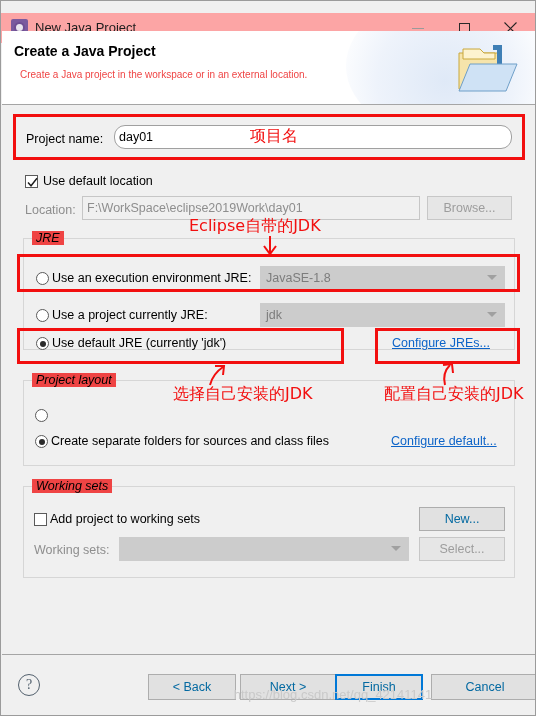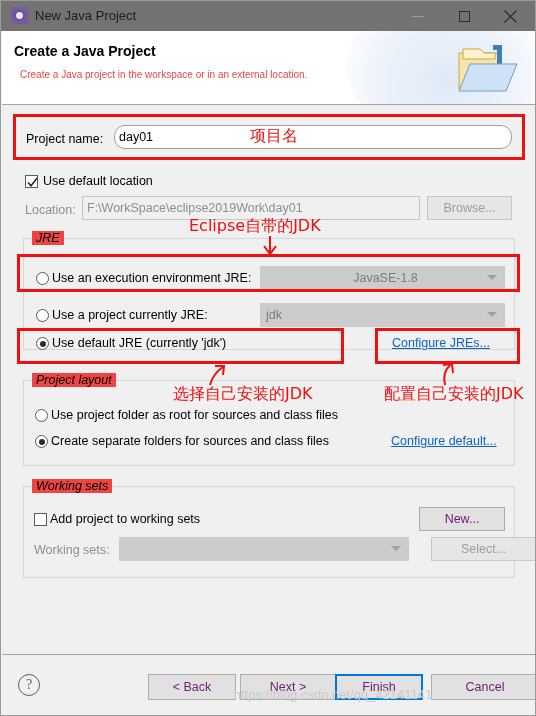--- a/index.html
+++ b/index.html
@@ -17,24 +17,24 @@
     height: 716px;
     background: #f0f0f0;
     border: 1px solid #9b9b9b;
     box-sizing: border-box;
     overflow: hidden;
   }
 
   
   #titlebar {
     position: absolute;
-    left: 0; top: 0;
+    left: 0; top: 12px;
     width: 100%;
     height: 30px;
-    background: #737373;
+    background: #fca5a5;
     box-sizing: border-box;
   }
   #title-icon {
     position: absolute;
     left: 10px; top: 6px;
     width: 17px; height: 17px;
     background: #7a5a9e;
     border-radius: 2px;
   }
   #title-icon::after {
@@ -153,21 +153,21 @@
     color: #8e8e8e;
   }
 
   
   .btn {
     position: absolute;
     box-sizing: border-box;
     border: 1px solid #adadad;
     background: #e1e1e1;
     font-size: 12.5px;
-    color: #701a75;
+    color: #0369a1;
     text-align: center;
     height: 24px;
     line-height: 22px;
     cursor: default;
     white-space: nowrap;
   }
   .btn.disabled { color: #9d9d9d; border-color: #c7c7c7; background: #e6e6e6; }
   .btn.default { border: 2px solid #0078d7; background: #e1e1e1; }
 
   
@@ -343,59 +343,58 @@
 
     <div class="lbl lbl-dim" style="position:absolute; left:23px; top:98px;">Location:</div>
     <div class="txt disabled" style="left:80px; top:91px; width:338px;">F:\WorkSpace\eclipse2019Work\day01</div>
     <div class="btn disabled" style="left:425px; top:91px; width:85px;">Browse...</div>
 
     <div class="group" style="left:21px; top:133px; width:492px; height:112px;"></div>
     <div class="group-title" style="left:30px; top:126px;">JRE</div>
 
     <div class="radio" style="left:34px; top:167px;"></div>
     <div class="lbl" style="position:absolute; left:50px; top:166px;">Use an execution environment JRE:</div>
-    <div class="combo" style="left:258px; top:161px; width:245px;text-align:center;">
+    <div class="combo" style="left:258px; top:161px; width:245px;">
       <span>JavaSE-1.8</span>
       <span class="arrow"></span>
     </div>
 
     <div class="radio" style="left:34px; top:204px;"></div>
     <div class="lbl" style="position:absolute; left:50px; top:203px;">Use a project currently JRE:</div>
     <div class="combo" style="left:258px; top:198px; width:245px;">
       <span>jdk</span>
       <span class="arrow"></span>
     </div>
 
     <div class="radio on" style="left:34px; top:232px;"></div>
     <div class="lbl" style="position:absolute; left:50px; top:231px;">Use default JRE (currently 'jdk')</div>
     <div class="link" style="left:390px; top:231px;">Configure JREs...</div>
 
     <div class="group" style="left:21px; top:275px; width:492px; height:86px;"></div>
     <div class="group-title" style="left:30px; top:268px;">Project layout</div>
 
     <div class="radio" style="left:33px; top:304px;"></div>
-    <div class="lbl" style="position:absolute; left:49px; top:303px;">Use project folder as root for sources and class files</div>
 
     <div class="radio on" style="left:33px; top:330px;"></div>
     <div class="lbl" style="position:absolute; left:49px; top:329px;">Create separate folders for sources and class files</div>
     <div class="link" style="left:389px; top:329px;">Configure default...</div>
 
     <div class="group" style="left:21px; top:381px; width:492px; height:92px;"></div>
     <div class="group-title" style="left:30px; top:374px;">Working sets</div>
 
     <div class="check" style="left:32px; top:408px;"></div>
     <div class="lbl" style="position:absolute; left:48px; top:407px;">Add project to working sets</div>
     <div class="btn" style="left:417px; top:402px; width:86px;">New...</div>
 
     <div class="lbl lbl-dim" style="position:absolute; left:32px; top:438px;">Working sets:</div>
     <div class="combo" style="left:117px; top:432px; width:290px;">
       <span></span>
       <span class="arrow"></span>
     </div>
-    <div class="btn disabled" style="left:417px; top:432px; width:105px;margin-left:12px;">Select...</div>
+    <div class="btn disabled" style="left:417px; top:432px; width:86px;">Select...</div>
 
   </div>
 
   <div id="footer">
     <div id="help-icon">?</div>
     <div class="btn" style="left:146px; top:19px; width:88px; height:26px; line-height:24px;">&lt; Back</div>
     <div class="btn" style="left:238px; top:19px; width:96px; height:26px; line-height:24px;">Next &gt;</div>
     <div class="btn default" style="left:333px; top:19px; width:88px; height:26px; line-height:22px;">Finish</div>
     <div class="btn" style="left:429px; top:19px; width:108px; height:26px; line-height:24px;">Cancel</div>
   </div>

